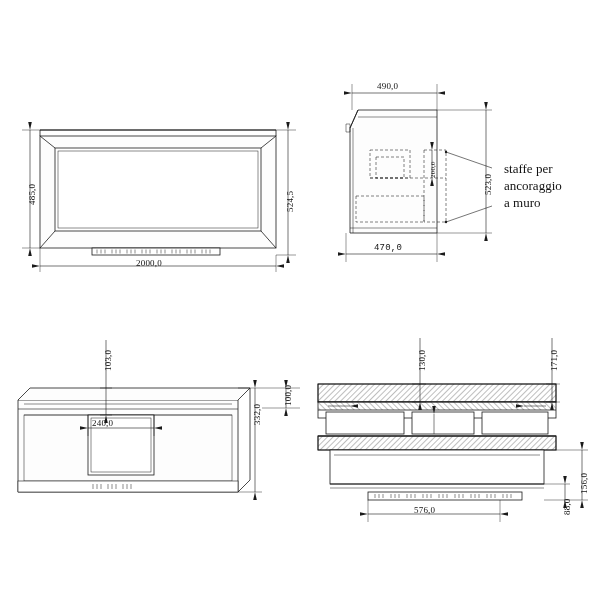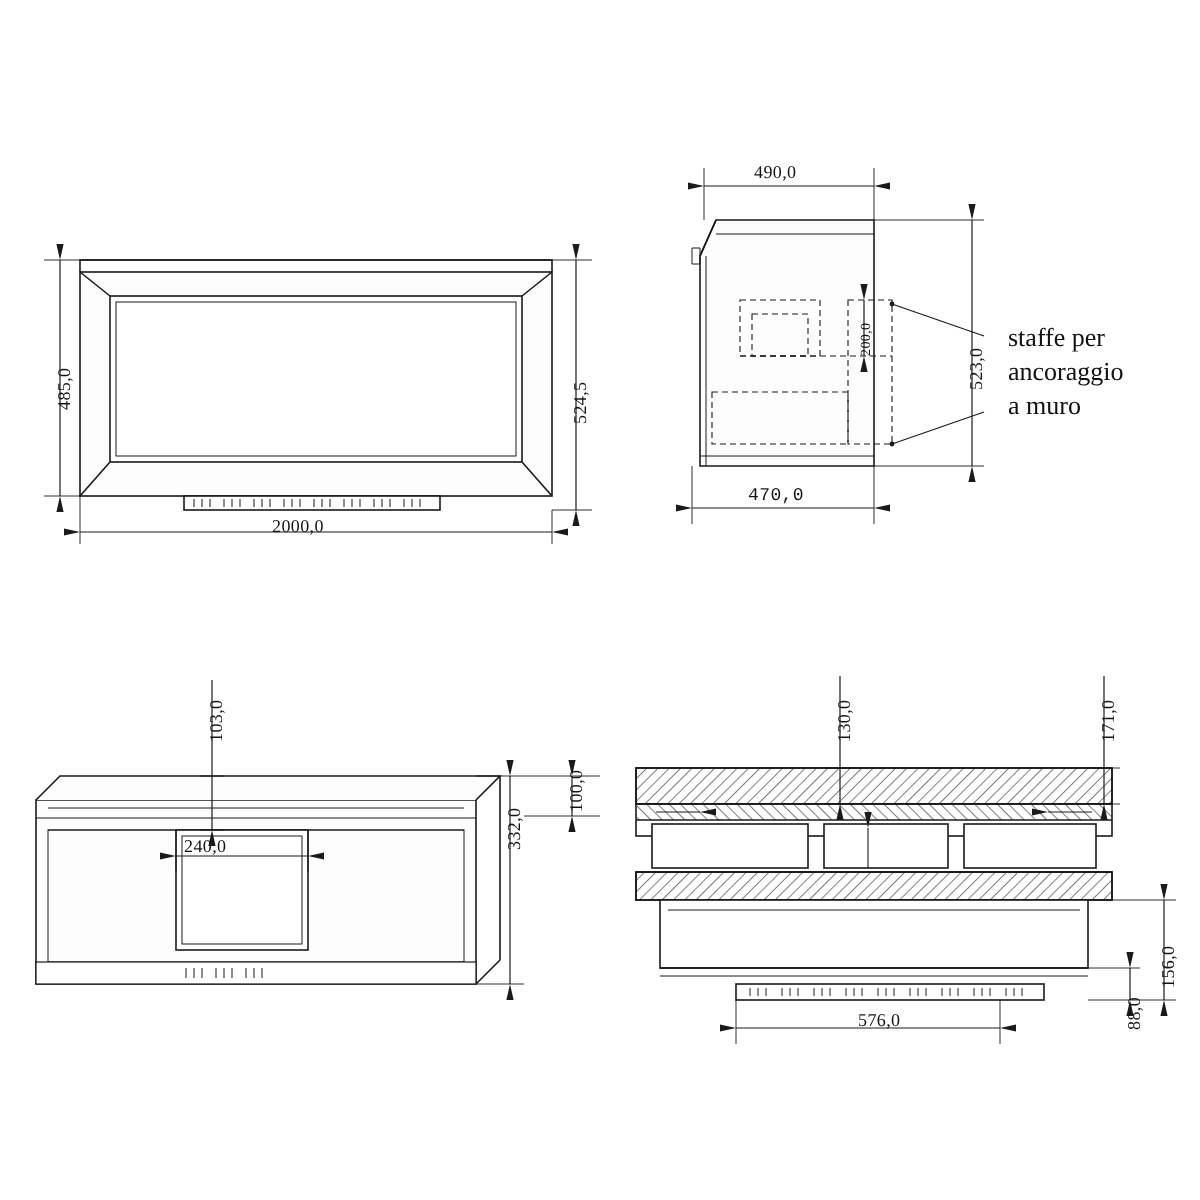--- a/index.html
+++ b/index.html
@@ -314,19 +314,19 @@
 <div class="dim-label vert" style="left:483px; top:195px;">523,0</div>
 <div class="dim-label vert" style="left:429px; top:178px; font-size:7px;">200,0</div>
 
 <div class="dim-label" style="left:92px; top:418px;">240,0</div>
 <div class="dim-label vert" style="left:103px; top:371px;">103,0</div>
 <div class="dim-label vert" style="left:252px; top:425px;">332,0</div>
 <div class="dim-label vert" style="left:283px; top:406px;">100,0</div>
 
 <div class="dim-label vert" style="left:417px; top:371px;">130,0</div>
 <div class="dim-label vert" style="left:549px; top:371px;">171,0</div>
-<div class="dim-label" style="left:429px; top:505px;">576,0</div>
+<div class="dim-label" style="left:414px; top:505px;">576,0</div>
 <div class="dim-label vert" style="left:579px; top:494px;">156,0</div>
 <div class="dim-label vert" style="left:562px; top:515px;">88,0</div>
 
 <div class="note" style="left:504px; top:160px;">staffe per
 ancoraggio
 a muro</div>
 
 </body></html>

